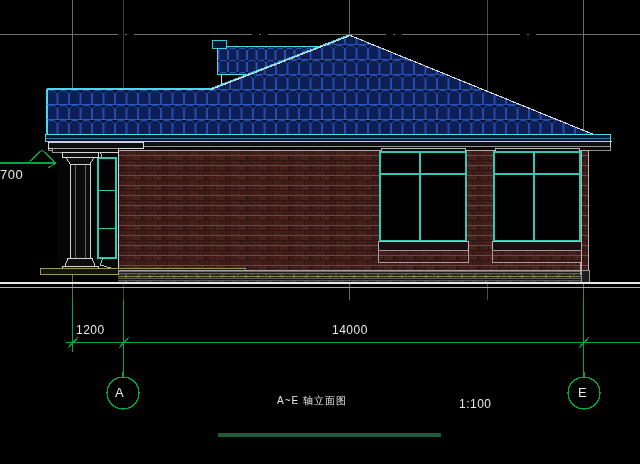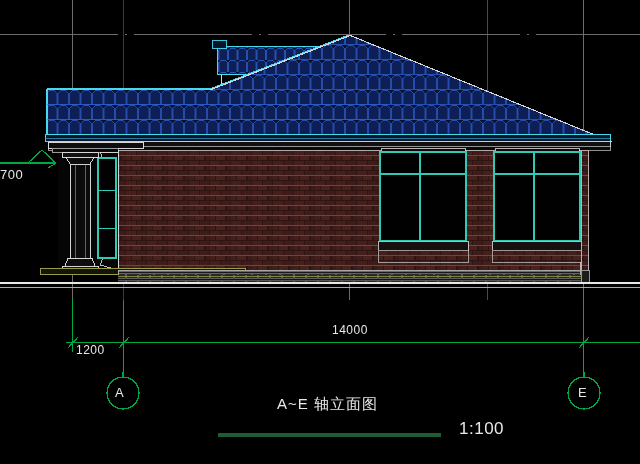--- a/index.html
+++ b/index.html
@@ -12,27 +12,27 @@
   }
   #stage svg{position:absolute;left:0;top:0;}
   .lbl{
     position:absolute;
     color:#e8e8e8;
     font-family:"Liberation Sans", sans-serif;
     white-space:nowrap;
     line-height:1;
     -webkit-font-smoothing:none;
   }
-  #dim-1200{left:76px;top:324px;font-size:12px;letter-spacing:.5px;margin-top:20px;}
+  #dim-1200{left:76px;top:324px;font-size:12px;letter-spacing:.5px;}
   #dim-11000{left:332px;top:324px;font-size:12px;letter-spacing:.5px;}
   #elev-text{left:-4px;top:168px;font-size:13px;letter-spacing:.5px;}
   #axis-a-lbl{left:115px;top:386px;font-size:13px;}
   #axis-e-lbl{left:578px;top:386px;font-size:13px;}
-  #title-main{left:277px;top:396px;font-size:15px;letter-spacing:1px;}
-  #title-scale{left:459px;top:420px;font-size:17px;letter-spacing:.5px;}
+  #title-main{left:277px;top:396px;font-size:10px;letter-spacing:1px;}
+  #title-scale{left:459px;top:398px;font-size:12px;letter-spacing:.5px;}
 </style>
 </head>
 <body>
 
 <div id="stage">
 
   <svg width="640" height="464" viewBox="0 0 640 464" shape-rendering="crispEdges">
 
     <defs>
 

